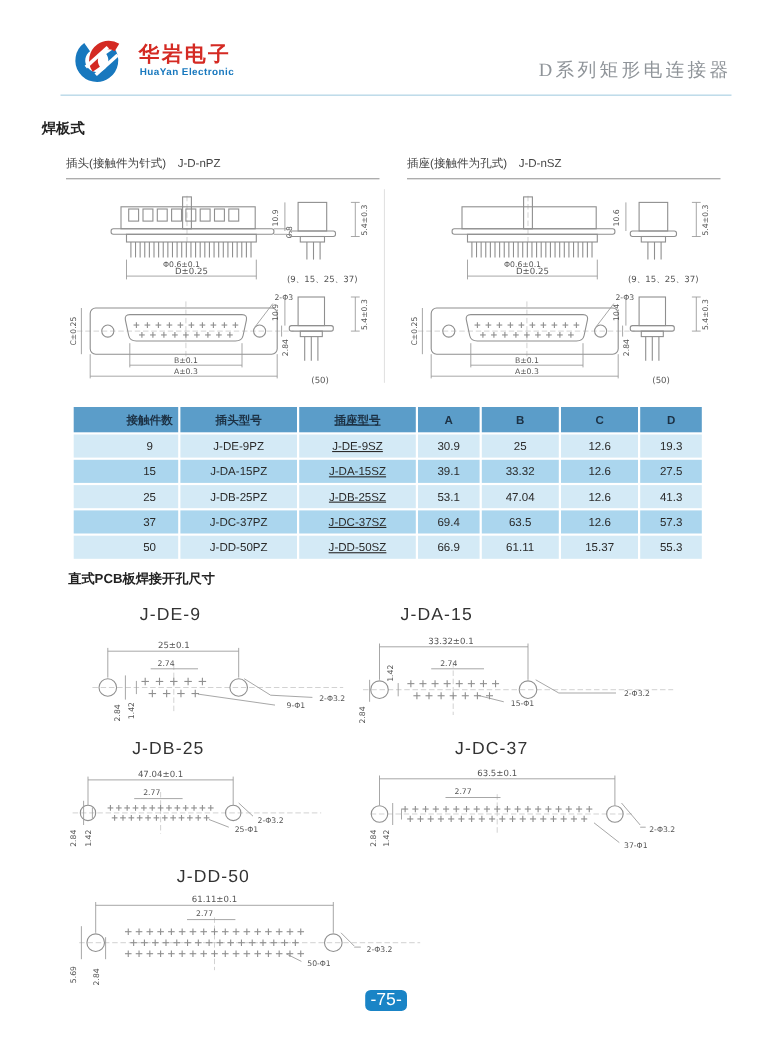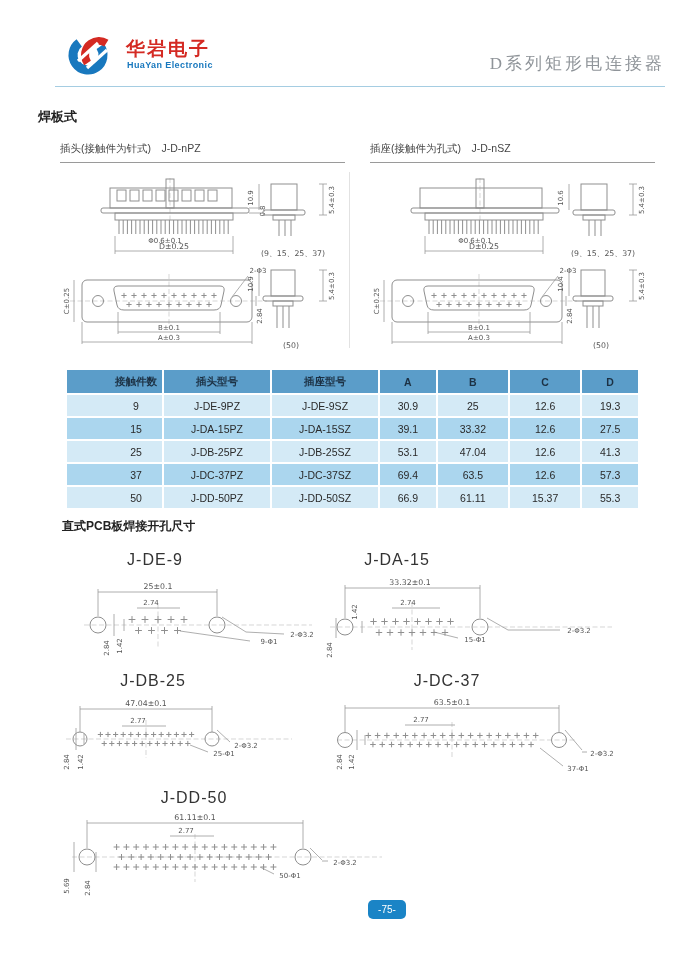--- a/index.html
+++ b/index.html
@@ -31,24 +31,24 @@
   svg.draw g[data-comb],svg.draw g[data-cups]{stroke:#8f8f8f;stroke-width:.9;}
   .pcb-title{font-size:16px;color:#333;width:120px;text-align:center;letter-spacing:1px;}
   
   #spec-table{position:absolute;left:65px;top:368px;width:575px;border-collapse:separate;border-spacing:2px;font-size:10.5px;}
   #spec-table th{background:var(--tbl-hdr);color:#1c3144;font-weight:bold;height:21px;}
   #spec-table td{text-align:center;height:19px;color:#2a2a2a;}
   #spec-table tr.light td{background:var(--row-light);}
   #spec-table tr.dark td{background:var(--row-dark);}
   #spec-table th:nth-child(1),#spec-table td:nth-child(1){width:50px;padding-left:44px;}
   #spec-table th:nth-child(2),#spec-table td:nth-child(2){width:104px;}
-  #spec-table th:nth-child(3),#spec-table td:nth-child(3){width:104px;}
+  #spec-table th:nth-child(3),#spec-table td:nth-child(3){width:104px;text-decoration:underline;}
   
   #page-badge{left:332px;top:900px;width:38px;height:19px;background:var(--badge);border-radius:5px;
-              color:#fff;font-size:10px;text-align:center;line-height:19px;margin-left:36px;}
+              color:#fff;font-size:16px;text-align:center;line-height:19px;}
 </style>
 </head>
 <body>
 
 <div id="page">
 
   <svg class="abs" style="left:62px;top:30px" width="62" height="50">
     <circle cx="26" cy="25" r="15" fill="none" stroke="#1878be" stroke-width="9" stroke-dasharray="70 25" transform="rotate(-35 26 25)"></circle>
     <circle cx="37" cy="25" r="14" fill="none" stroke="#d42a23" stroke-width="8" stroke-dasharray="38 50" transform="rotate(145 37 25)"></circle>
     <line x1="16" y1="31" x2="36" y2="13" stroke="#fff" stroke-width="3.2"></line>

